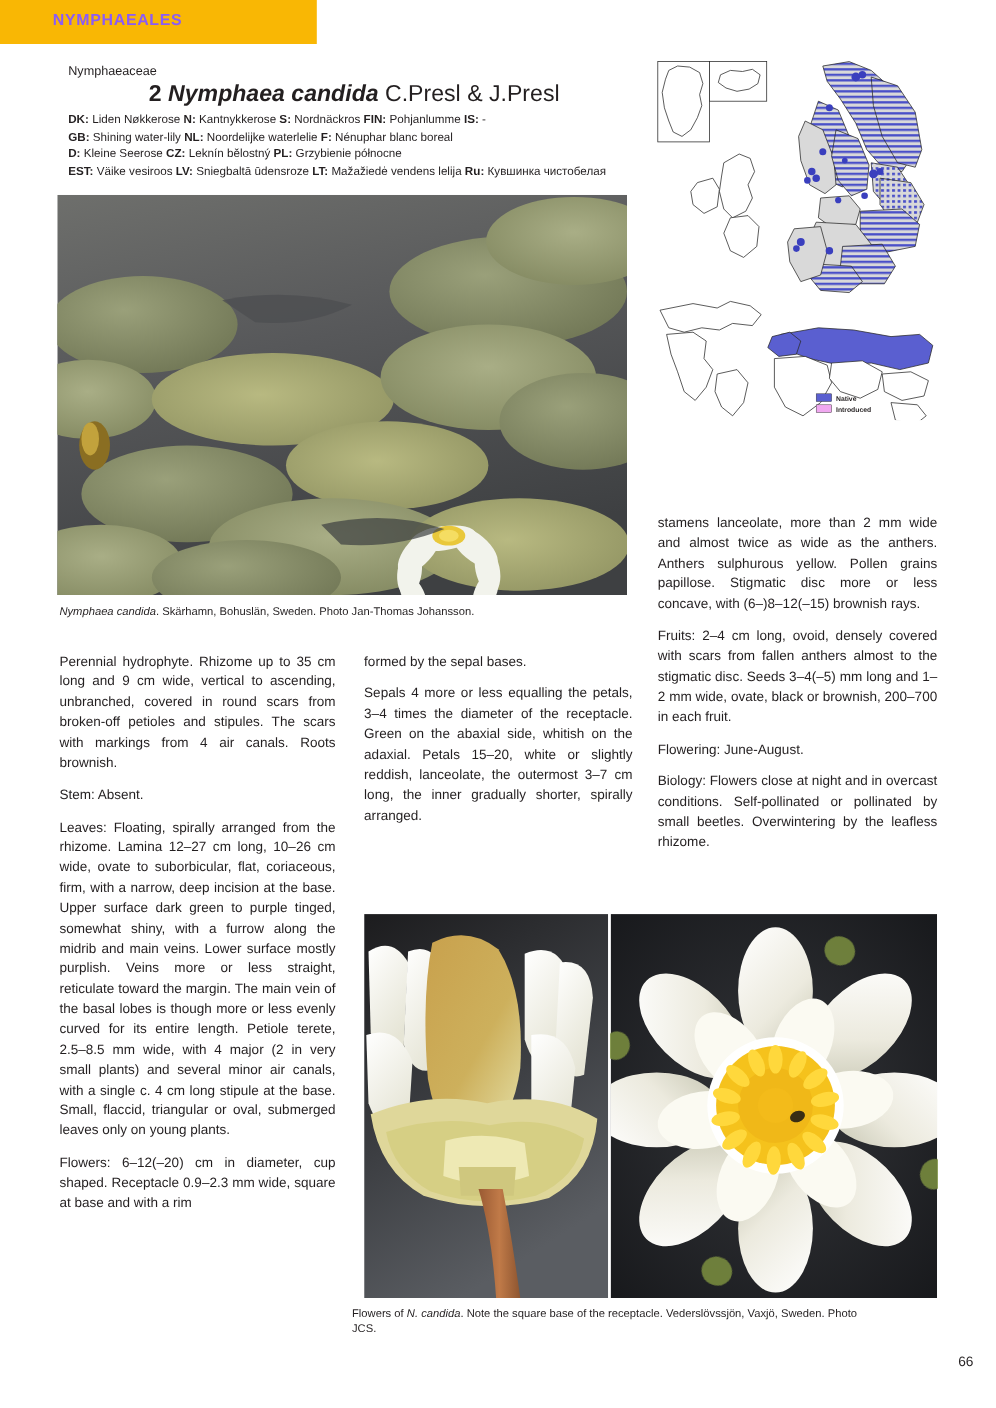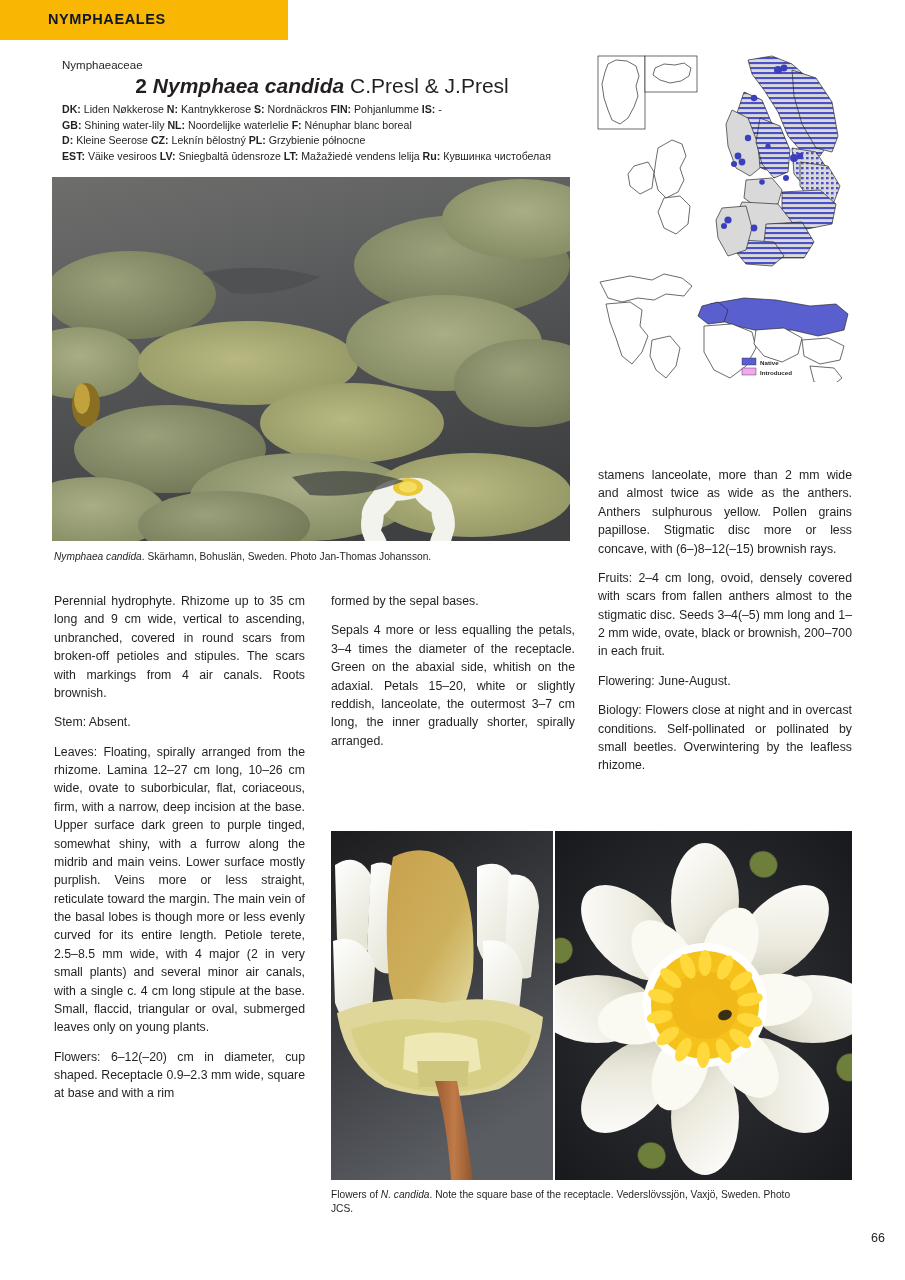--- a/index.html
+++ b/index.html
@@ -25,21 +25,21 @@
     height: 40px;
     background: #f9b704;
   }
   .order-band-label {
     position: absolute;
     left: 48px;
     top: 11px;
     font-size: 14.5px;
     font-weight: bold;
     letter-spacing: 0.6px;
-    color: #0f172a;
+    color: #8b5cf6;
   }
 
   
   .title-block {
     position: absolute;
     left: 62px;
     top: 58px;
     width: 520px;
   }
   .family-name {
@@ -131,21 +131,21 @@
     overflow: hidden;
   }
   .photo-right {
     position: absolute;
     left: 224px; top: 0;
     width: 297px; height: 349px;
     overflow: hidden;
   }
   .photo-left svg, .photo-right svg { display: block; width: 100%; height: 100%; }
   .cap-pair {
-    left: 331px;
+    left: 320px;
     top: 1188px;
     width: 480px;
   }
 
   
   .page-number {
     position: absolute;
     left: 0;
     top: 1231px;
     width: 885px;

